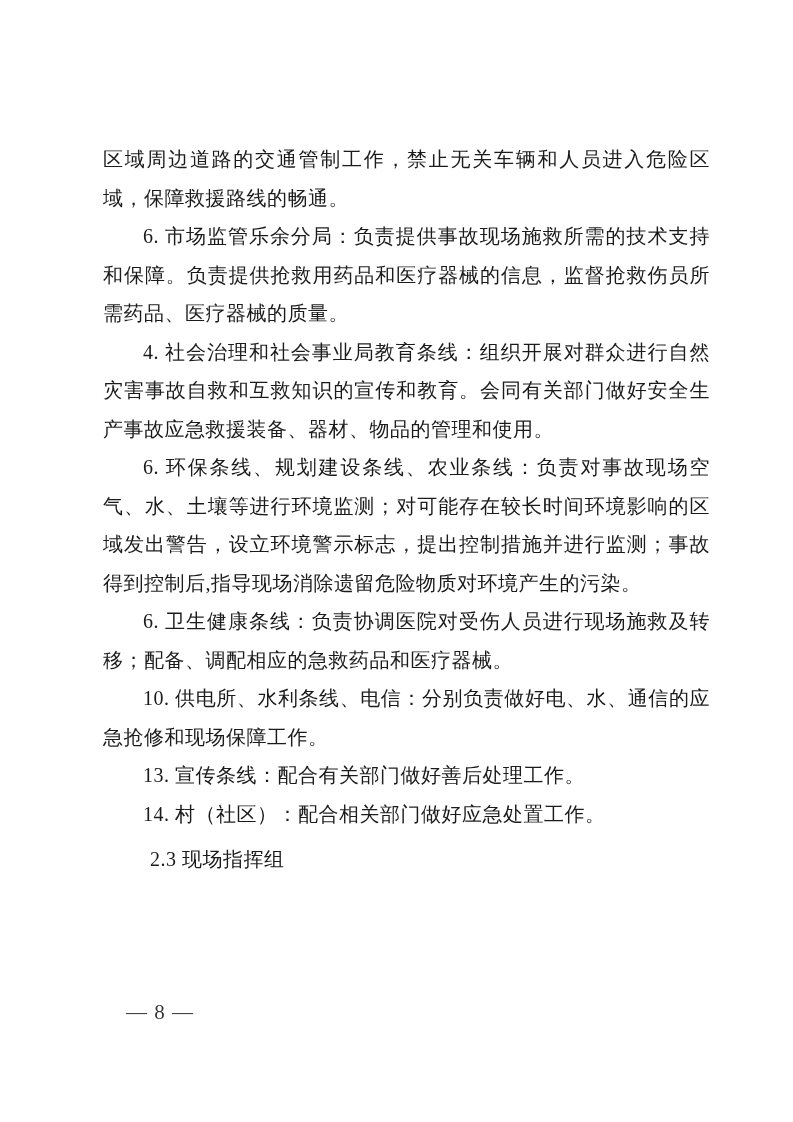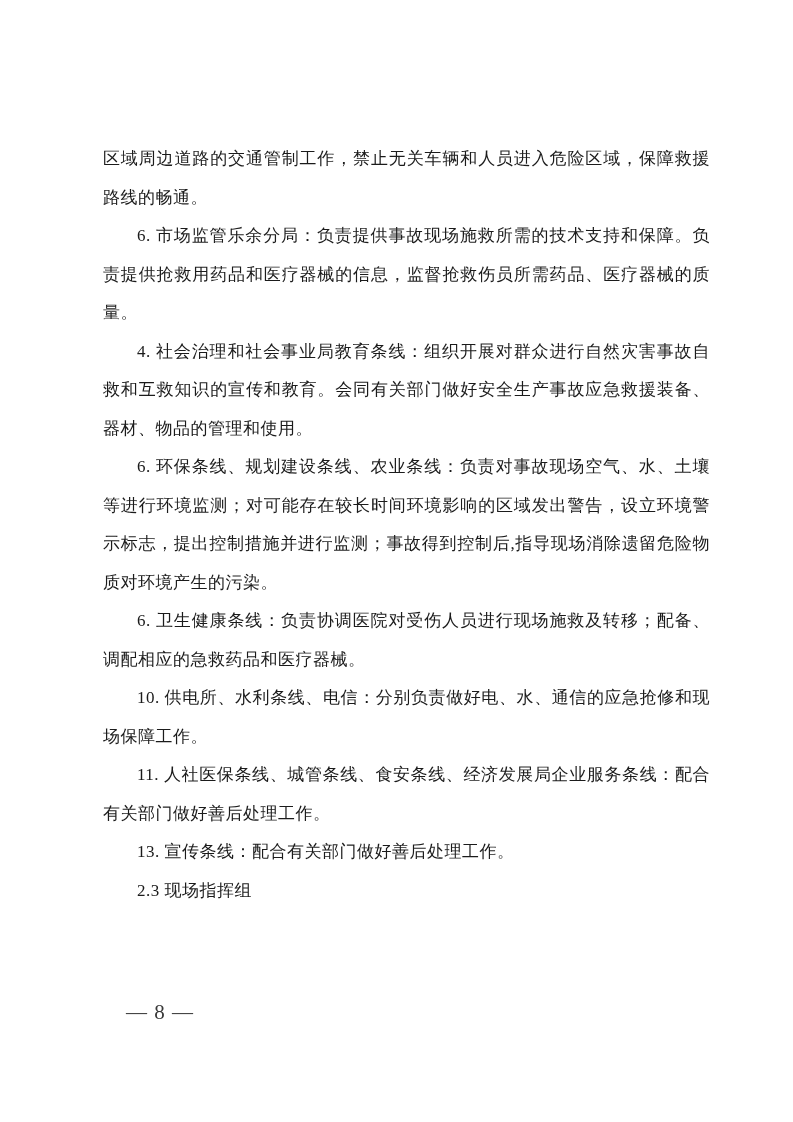--- a/index.html
+++ b/index.html
@@ -13,40 +13,40 @@
     height: 1122px;
     background: #ffffff;
     overflow: hidden;
     font-family: "Liberation Serif", "DejaVu Serif", serif;
   }
   .text-block {
     position: absolute;
     left: 103px;
     top: 140px;
     width: 607px;
-    font-size: 17px;
+    font-size: 20px;
     line-height: 38.5px;
     color: #1b1b1b;
     text-align: justify;
     text-justify: inter-ideograph;
     letter-spacing: 0.5px;
   }
   .para {
     margin: 0;
     padding: 0;
     text-indent: 2em;
   }
   .para.no-indent {
     text-indent: 0;
   }
   .head {
     font-weight: 400;
   }
   .section-heading {
-    margin: 0;
+    margin: 7px;
     text-indent: 2em;
   }
   .footer {
     position: absolute;
     left: 126px;
     top: 1000px;
     font-size: 21px;
     color: #3a3a3a;
     letter-spacing: 1px;
     font-family: "Liberation Serif", "DejaVu Serif", serif;
@@ -60,22 +60,22 @@
   <div class="text-block">
 
     <p class="para no-indent"><span>区域周边道路的交通管制工作，禁止无关车辆和人员进入危险区域，保障救援路线的畅通。</span></p>
 
     <div id="numbered-items">
         <p class="para"><span class="head">6. 市场监管乐余分局：</span><span>负责提供事故现场施救所需的技术支持和保障。负责提供抢救用药品和医疗器械的信息，监督抢救伤员所需药品、医疗器械的质量。</span></p>
         <p class="para"><span class="head">4. 社会治理和社会事业局教育条线：</span><span>组织开展对群众进行自然灾害事故自救和互救知识的宣传和教育。会同有关部门做好安全生产事故应急救援装备、器材、物品的管理和使用。</span></p>
         <p class="para"><span class="head">6. 环保条线、规划建设条线、农业条线：</span><span>负责对事故现场空气、水、土壤等进行环境监测；对可能存在较长时间环境影响的区域发出警告，设立环境警示标志，提出控制措施并进行监测；事故得到控制后,指导现场消除遗留危险物质对环境产生的污染。</span></p>
         <p class="para"><span class="head">6. 卫生健康条线：</span><span>负责协调医院对受伤人员进行现场施救及转移；配备、调配相应的急救药品和医疗器械。</span></p>
         <p class="para"><span class="head">10. 供电所、水利条线、电信：</span><span>分别负责做好电、水、通信的应急抢修和现场保障工作。</span></p>
-        <p class="para"><span class="head">11. 人社医保条线、城管条线、食安条线、经济发展局企业服务条线：</span><span>配合有关部门做好善后处理工作。</span></p>
         <p class="para"><span class="head">13. 宣传条线：</span><span>配合有关部门做好善后处理工作。</span></p>
+        <p class="para"><span class="head">14. 村（社区）：</span><span>配合相关部门做好应急处置工作。</span></p>
       </div>
 
     <p class="section-heading"><span>2.3 现场指挥组</span></p>
 
   </div>
 
   <div class="footer">— 8 —</div>
 
 </div>
 

